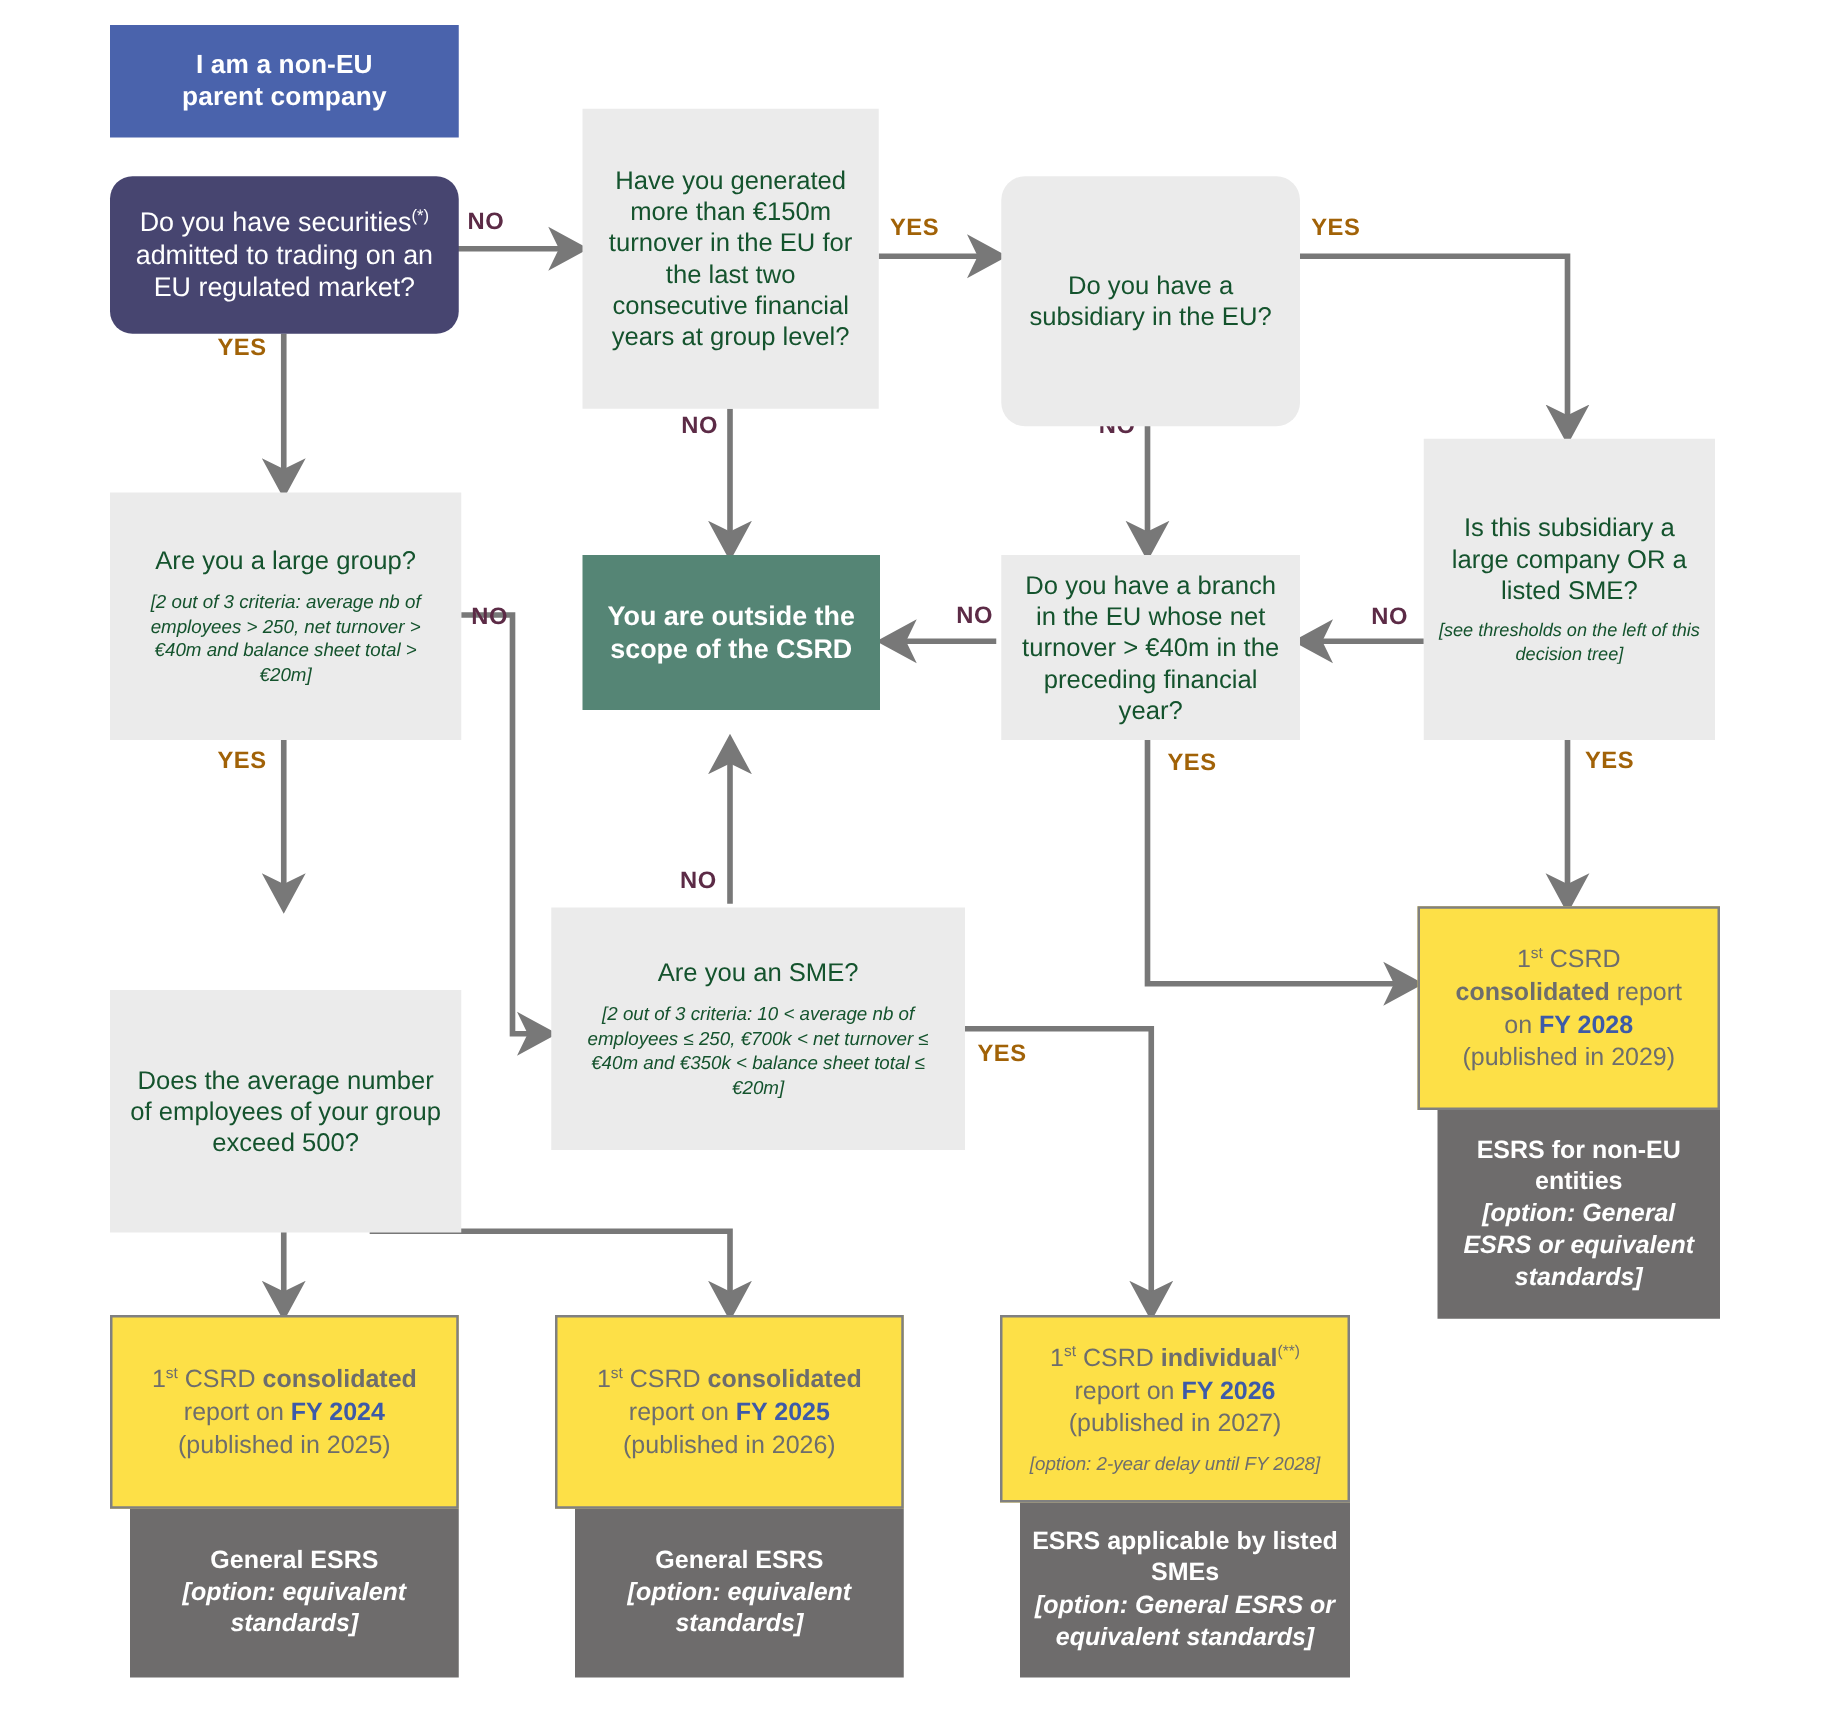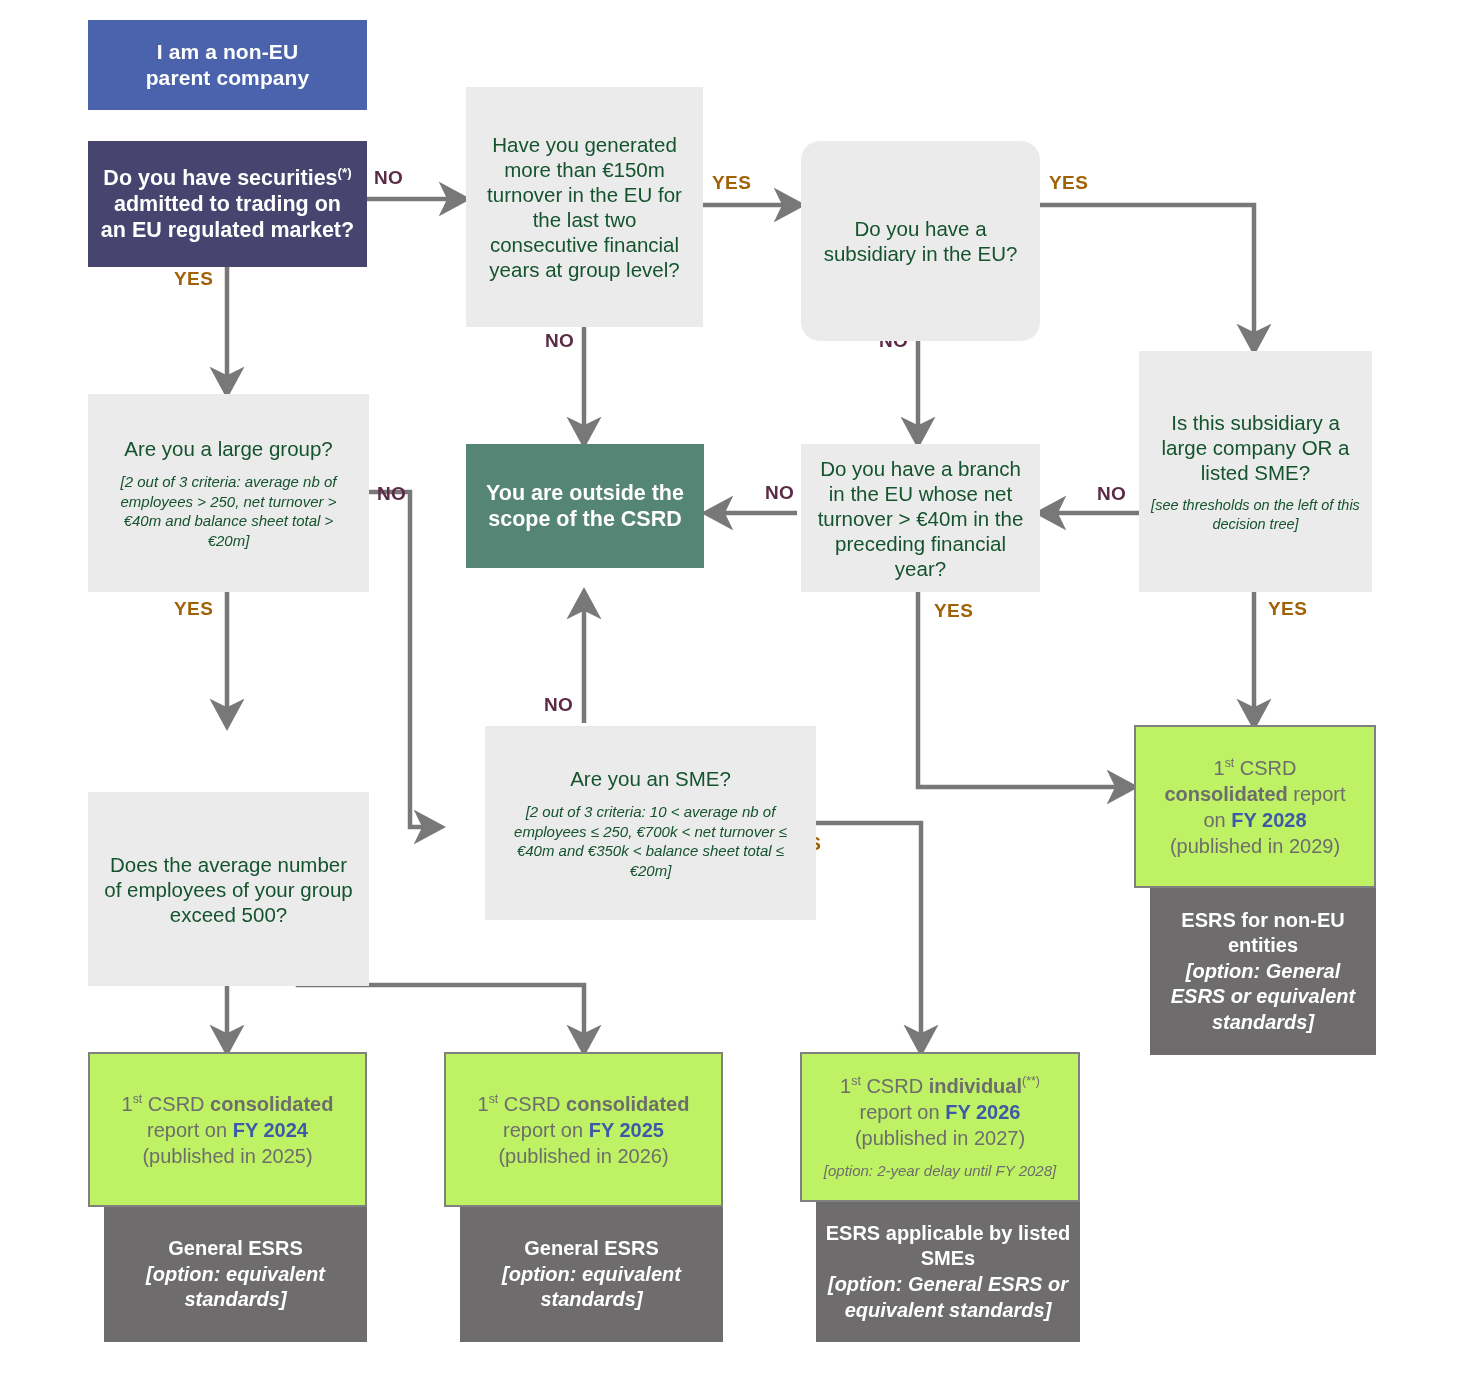--- a/index.html
+++ b/index.html
@@ -23,37 +23,37 @@
   .node .title { width: 100%; }
   .node .sub { width: 100%; font-style: italic; }
 
   
   .n-start {
     background: #4a63ac; color: #ffffff;
     font-weight: bold; font-size: 21px; letter-spacing: .1px;
   }
   .n-q-dark {
     background: #474570; color: #ffffff;
-    font-size: 21.5px; font-weight: 700;
+    font-size: 21.5px; font-weight: 400; border-radius: 18px;
   }
   .n-q {
     background: #ebebeb; color: #14532d;
     font-size: 20.5px;
   }
   .n-q .sub { font-size: 15px; margin-top: 11px; line-height: 1.30; }
   .n-q .sub.small { font-size: 14.5px; }
   .n-outcome-green {
     background: #558575; color: #ffffff;
     font-size: 21.5px; font-weight: 600;
   }
 
   
   .n-result { padding: 0; display: block; background: transparent; }
   .n-result .top {
-    background: #bef264; border: 2px solid #808080;
+    background: #fde047; border: 2px solid #808080;
     color: #6d6d6d; font-size: 20px;
     display: flex; flex-direction: column;
     align-items: center; justify-content: center;
     text-align: left; line-height: 1.30;
     height: 100%;
   }
   .n-result .top .opt { font-style: italic; font-size: 15px; margin-top: 10px; }
   .n-result .bottom {
     background: #6e6c6c; color: #ffffff;
     display: flex; flex-direction: column;
@@ -178,21 +178,21 @@
   </div>
 
   <div class="node n-q" style="left:801px; top:444px; width:239px; height:148px; padding:0 12px;">
     <div class="title">Do you have a branch in the EU whose net turnover &gt; €40m in the preceding financial year?</div>
   </div>
 
   <div class="node n-q" style="left:88px; top:770px; width:281px; height:194px; padding:0 16px;margin-top:22px;">
     <div class="title">Does the average number  of employees of your group exceed 500?</div>
   </div>
 
-  <div class="node n-q" style="left:441px; top:726px; width:331px; height:194px; padding:0 10px;margin-left:44px;">
+  <div class="node n-q" style="left:441px; top:726px; width:331px; height:194px; padding:0 10px;">
     <div class="title">Are you an SME?</div>
     <div class="sub">[2 out of 3 criteria: 10 &lt; average nb of employees ≤ 250, €700k &lt; net turnover ≤ €40m and €350k &lt; balance sheet total ≤ €20m]</div>
   </div>
 
   <div class="node n-result" style="left:1134px; top:725px; width:242px; height:330px;">
     <div class="top" style="height:163px; padding:0 10px;">
       <div>
         <span>1</span><sup class="sup">st</sup><span> CSRD</span>
       </div>
       <div>

